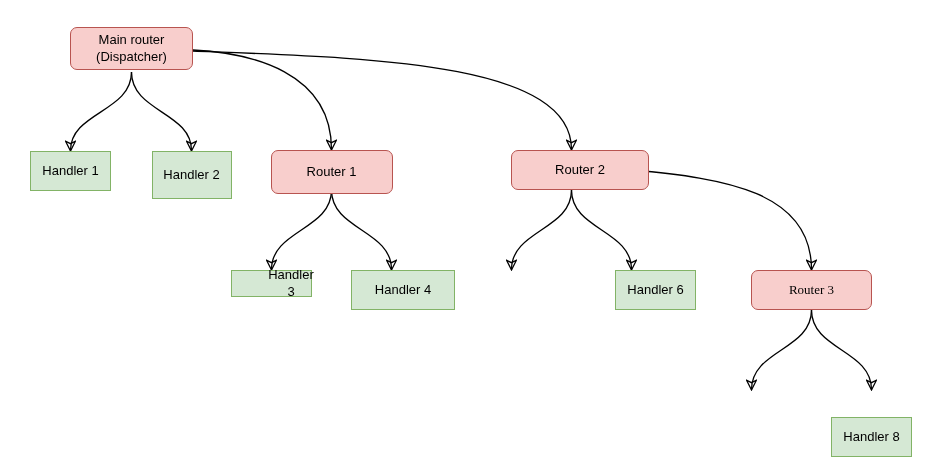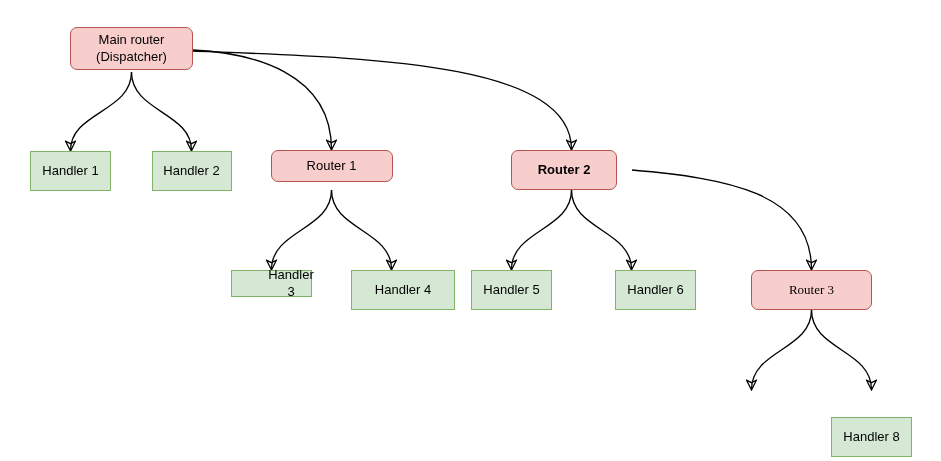--- a/index.html
+++ b/index.html
@@ -76,43 +76,40 @@
 
   <div class="node router" style="left:70px; top:27px; width:123px; height:43px;">
     <span>Main router
 (Dispatcher)</span>
   </div>
 
   <div class="node handler" style="left:30px; top:151px; width:81px; height:40px;">
     <span>Handler 1</span>
   </div>
 
-  <div class="node handler" style="left:151.5px; top:151px; width:80px; height:40px;">
+  <div class="node handler" style="left:151.5px; top:151px; width:80px; height:48px;">
     <span>Handler 2</span>
   </div>
 
-  <div class="node router" style="left:270.5px; top:150px; width:122px; height:32px;">
+  <div class="node router" style="left:270.5px; top:150px; width:122px; height:44px;">
     <span>Router 1</span>
   </div>
 
-  <div class="node router" style="left:511px; top:150px; width:106px; height:40px;font-weight:bold;">
+  <div class="node router" style="left:511px; top:150px; width:138px; height:40px;">
     <span>Router 2</span>
   </div>
 
   <div class="node handler" style="left:231px; top:270px; width:81px; height:27px;padding-left:39px;">
     <span>Handler 3</span>
   </div>
 
   <div class="node handler" style="left:351px; top:270px; width:104px; height:40px;">
     <span>Handler 4</span>
   </div>
 
-  <div class="node handler" style="left:471px; top:270px; width:81px; height:40px;">
-    <span>Handler 5</span>
-  </div>
 
   <div class="node handler" style="left:591px; top:270px; width:81px; height:40px;margin-left:24px;">
     <span>Handler 6</span>
   </div>
 
   <div class="node router" style="left:751px; top:270px; width:121px; height:40px;font-family:Liberation Serif, serif;">
     <span>Router 3</span>
   </div>
 
 

